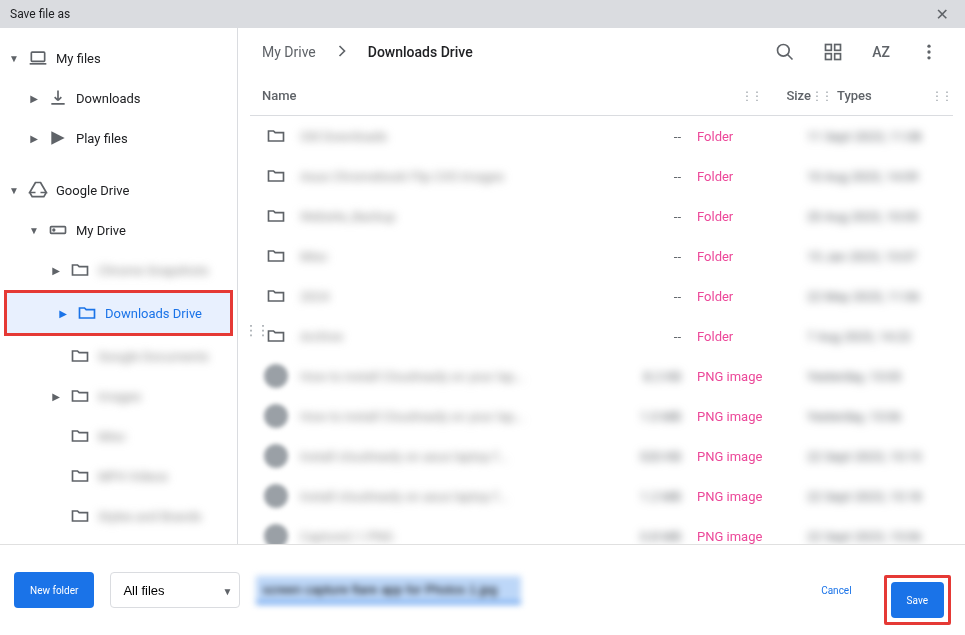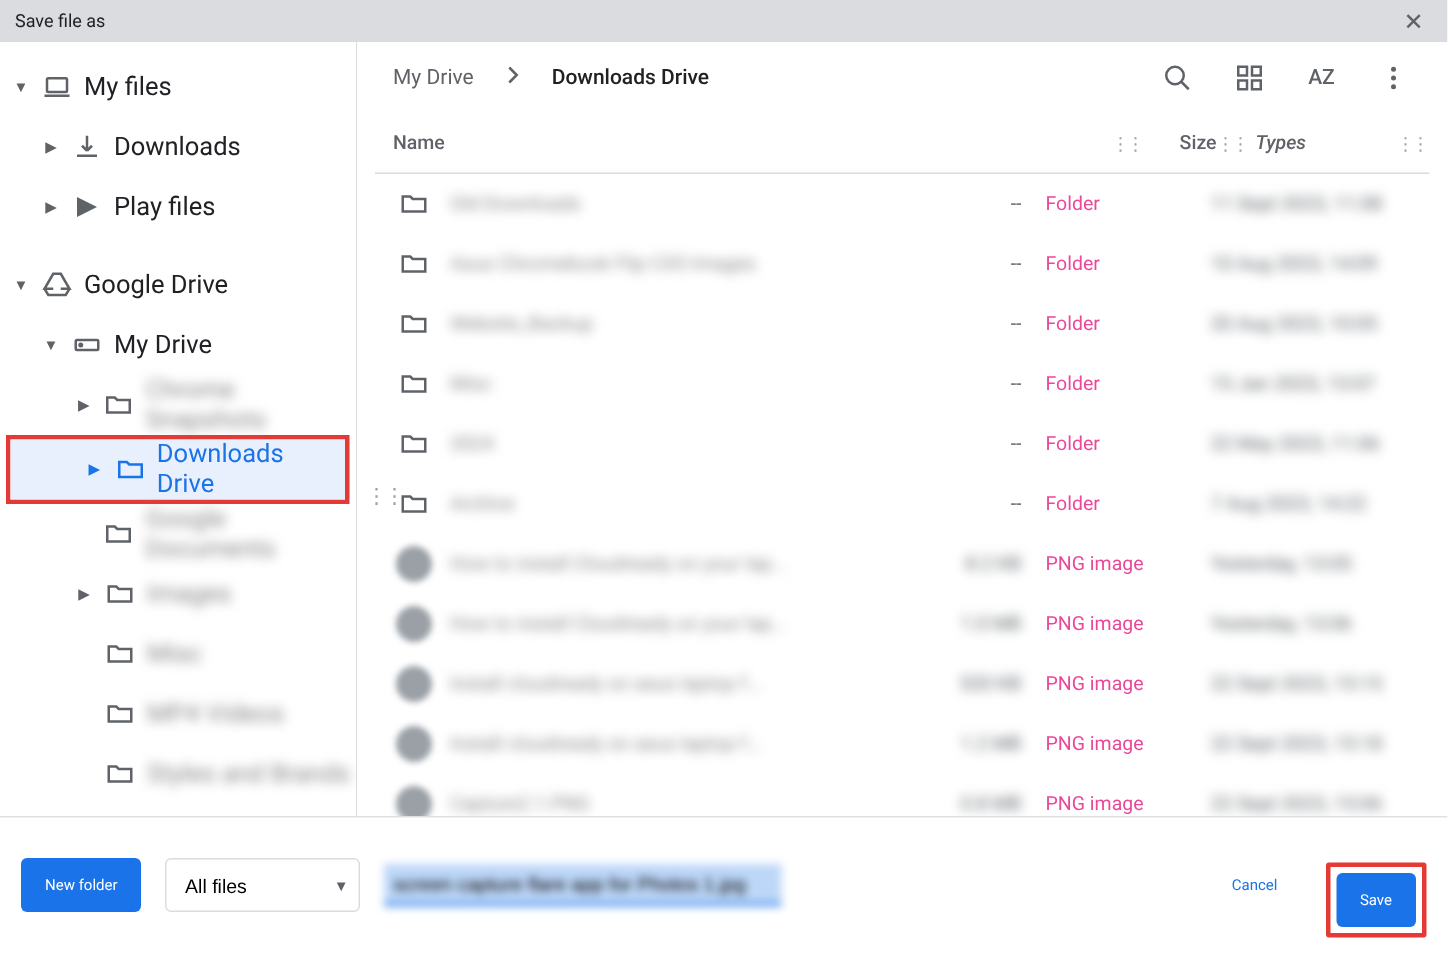--- a/index.html
+++ b/index.html
@@ -12,21 +12,21 @@
     .body-area { flex: 1; display: flex; overflow: hidden; position: relative; }
     
     .sidebar { width: 238px; border-right: 1px solid #dadce0; overflow-y: auto; padding-top: 10px; background: #fff; position: relative; }
     
     .tree-item { display: flex; align-items: center; height: 40px; padding-left: 8px; cursor: pointer; gap: 6px; }
     .tree-item.selected { background: #e8f0fe; color: #1a73e8; }
     .tree-item.selected .tree-label { color: #1a73e8; }
     .tree-chevron { width: 12px; height: 12px; display: flex; align-items: center; justify-content: center; color: #5f6368; font-size: 10px; }
     .tree-iconwrap { width: 24px; height: 24px; display: flex; align-items: center; justify-content: center; color: #5f6368; }
     .tree-item.selected .tree-iconwrap { color: #1a73e8; }
-    .tree-label { font-size: 17px; color: #202124; }
+    .tree-label { font-size: 13px; color: #202124; }
     .tree-indent-1 { padding-left: 28px; }
     .tree-indent-2 { padding-left: 50px; }
     
     .redbox { border: 3px solid #e53935; margin: 0 4px; }
     
     .blur-text { filter: blur(4px); color: #888; }
     
     .drag-handle { position: absolute; left: 244px; top: 294px; color: #9aa0a6; cursor: ew-resize; font-size: 14px; letter-spacing: -2px; }
     
     .main { flex: 1; display: flex; flex-direction: column; overflow: hidden; }
@@ -36,21 +36,21 @@
     .breadcrumb-item { color: #5f6368; cursor: pointer; }
     .breadcrumb-item.active { color: #202124; font-weight: 500; }
     .breadcrumb-sep { color: #5f6368; }
     .header-actions { display: flex; align-items: center; gap: 24px; color: #5f6368; }
     .header-action { cursor: pointer; display: flex; align-items: center; justify-content: center; width: 24px; height: 24px; }
     
     .table-wrap { flex: 1; overflow-y: auto; padding: 0 12px; }
     .table-header { display: flex; align-items: center; height: 40px; border-bottom: 1px solid #dadce0; color: #5f6368; font-size: 13px; font-weight: 500; padding: 0 12px; }
     .col-name { flex: 1; display: flex; align-items: center; text-align: right; }
     .col-size { width: 60px; text-align: right; }
-    .col-types { width: 110px; padding-left: 16px; font-style: italic; }
+    .col-types { width: 110px; padding-left: 16px; }
     .col-date { width: 150px; padding-left: 16px; display: flex; align-items: center; gap: 6px; }
     .col-handle { width: 10px; color: #9aa0a6; cursor: ew-resize; font-size: 12px; letter-spacing: -2px; text-align: center; }
     
     .table-row { display: flex; align-items: center; height: 40px; padding: 0 12px; cursor: pointer; }
     .row-icon { width: 28px; display: flex; align-items: center; justify-content: center; color: #5f6368; }
     .row-thumb { width: 24px; height: 24px; border-radius: 50%; background: #9aa0a6; filter: blur(2px); }
     .row-name { flex: 1; padding-left: 10px; font-size: 13px; }
     .row-size { width: 70px; text-align: right; font-size: 13px; color: #5f6368; }
     .row-types { width: 110px; padding-left: 16px; font-size: 13px; color: #ec4899; }
     .row-date { width: 150px; padding-left: 16px; font-size: 13px; color: #5f6368; }

